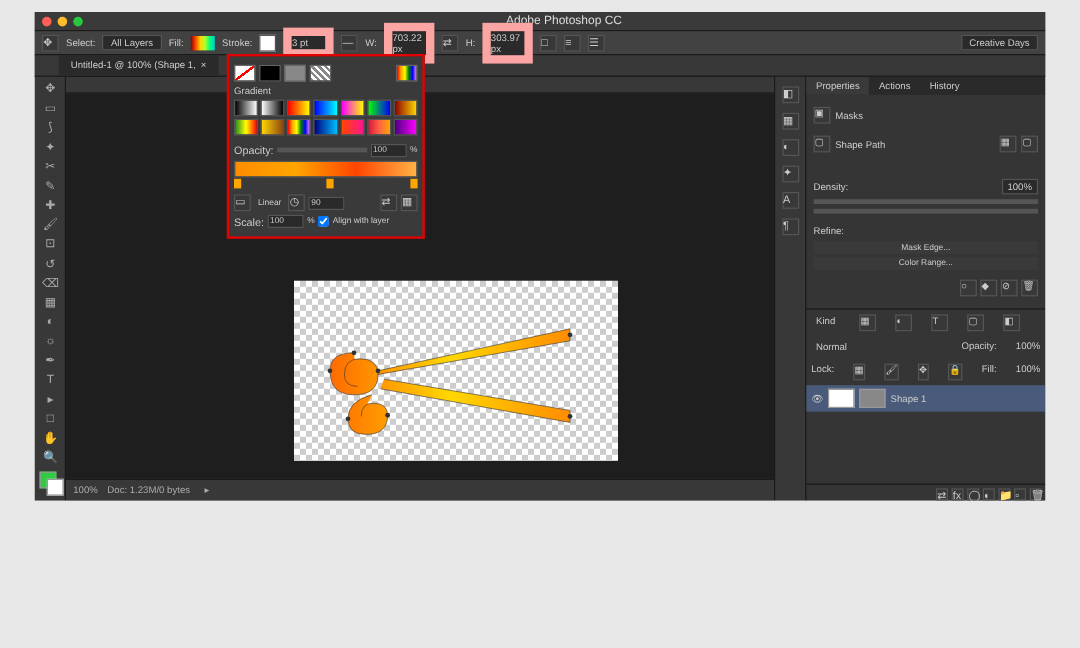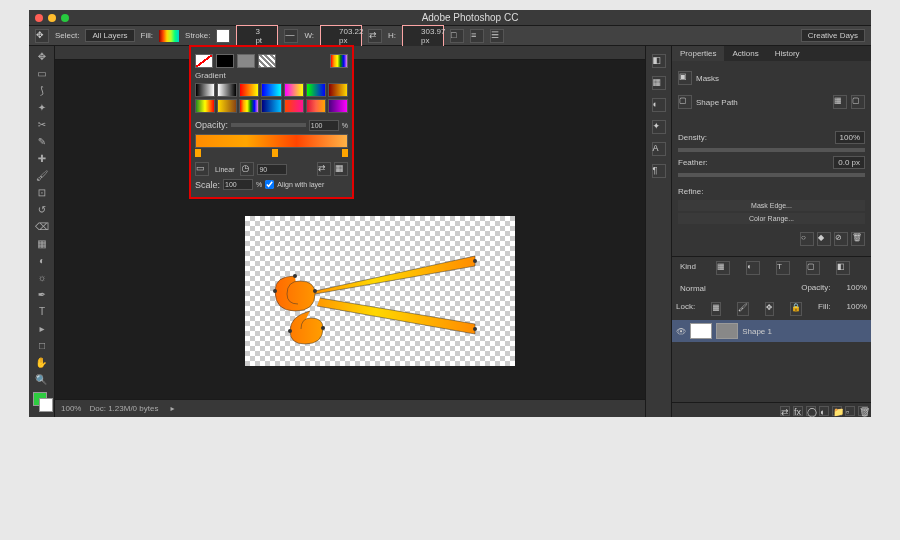--- a/index.html
+++ b/index.html
@@ -6,21 +6,21 @@
 body{background:#e8e8e8;width:900px;height:540px;overflow:hidden;font-size:9px;color:#ccc}
 .app{position:absolute;left:29px;top:10px;width:842px;height:407px;background:#282828;display:flex;flex-direction:column}
 .titlebar{height:16px;background:#3a3a3a;display:flex;align-items:center;border-bottom:1px solid #1a1a1a}
 .traffic{display:flex;gap:5px;margin-left:6px}
 .dot{width:8px;height:8px;border-radius:50%}
 .dot.r{background:#ff5f56}.dot.y{background:#ffbd2e}.dot.g{background:#27c93f}
 .title{flex:1;text-align:center;font-size:10px;color:#ddd}
 .optbar{height:20px;background:#424242;display:flex;align-items:center;padding:0 6px;gap:6px;border-bottom:1px solid #1a1a1a;position:relative}
 .optbar .lbl{font-size:8px;color:#ccc}
 .optbar .sel{background:#2a2a2a;padding:1px 6px;font-size:8px;border:1px solid #555}
-.optbar .inp{background:#2a2a2a;width:42px;padding:1px 18px;font-size:8px;border:1px solid #fca5a5;color:#ccc}
+.optbar .inp{background:#2a2a2a;width:42px;padding:1px 0;font-size:8px;border:7px solid #fca5a5;color:#ccc}
 .ico{width:14px;height:14px;background:#383838;border:1px solid #555}
 .gswatch{width:20px;height:12px;background:linear-gradient(90deg,#8B0000,#FF4500,#FFD700,#ADFF2F,#00FF7F,#00CED1)}
 .tabbar{height:18px;background:#383838;display:flex;padding-left:20px;border-bottom:1px solid #1a1a1a}
 .tab{background:#2a2a2a;padding:2px 10px;font-size:8px;color:#ccc;display:flex;align-items:center;gap:4px}
 .main{flex:1;display:flex;overflow:hidden}
 .toolbox{width:26px;background:#383838;display:flex;flex-direction:column;gap:0;padding:2px;border-right:1px solid #1a1a1a}
 .tool{width:22px;height:18px;background:#383838;display:flex;align-items:center;justify-content:center;font-size:10px;color:#aaa}
 .tswatch{margin-top:4px;position:relative;height:24px}
 .fgc{width:14px;height:14px;background:#2ecc40;border:1px solid #999;position:absolute;left:2px;top:0}
 .bgc{width:14px;height:14px;background:#fff;border:1px solid #999;position:absolute;left:8px;top:6px}
@@ -92,20 +92,26 @@
   <span class="lbl">H:</span>
   <span class="inp">303.97 px</span>
   <span class="ico">□</span>
   <span class="ico">≡</span>
   <span class="ico">☰</span>
   <div class="topright">
    <span class="sel">Creative Days</span>
   </div>
  </div>
 
+ <div class="tabbar">
+  <div class="tab">
+   <span>Untitled-1 @ 100% (Shape 1,</span>
+   <span>×</span>
+  </div>
+ </div>
 
  <div class="main">
   <div class="toolbox">
    <div class="tool">✥</div>
    <div class="tool">▭</div>
    <div class="tool">⟆</div>
    <div class="tool">✦</div>
    <div class="tool">✂</div>
    <div class="tool">✎</div>
    <div class="tool">✚</div>
@@ -182,24 +188,20 @@
             <span class="ico">▢</span>
             <span>Shape Path</span>
      <span class="ico" style="margin-left:auto">▦</span>
      <span class="ico">▢</span>
     </div>
     <div class="row" style="margin-top:22px">
             <span>Density:</span>
             <span class="val">100%</span>
           </div>
     <div class="slider"></div>
-    <div class="row">
-            <span>Feather:</span>
-            <span class="val">0.0 px</span>
-          </div>
     <div class="slider"></div>
     <div class="row" style="margin-top:10px">
             <span>Refine:</span>
           </div>
     <div class="btn">Mask Edge...</div>
     <div class="btn">Color Range...</div>
     <div class="row" style="margin-top:8px;justify-content:flex-end;gap:3px">
      <span class="ico">○</span>
      <span class="ico">◆</span>
      <span class="ico">⊘</span>

